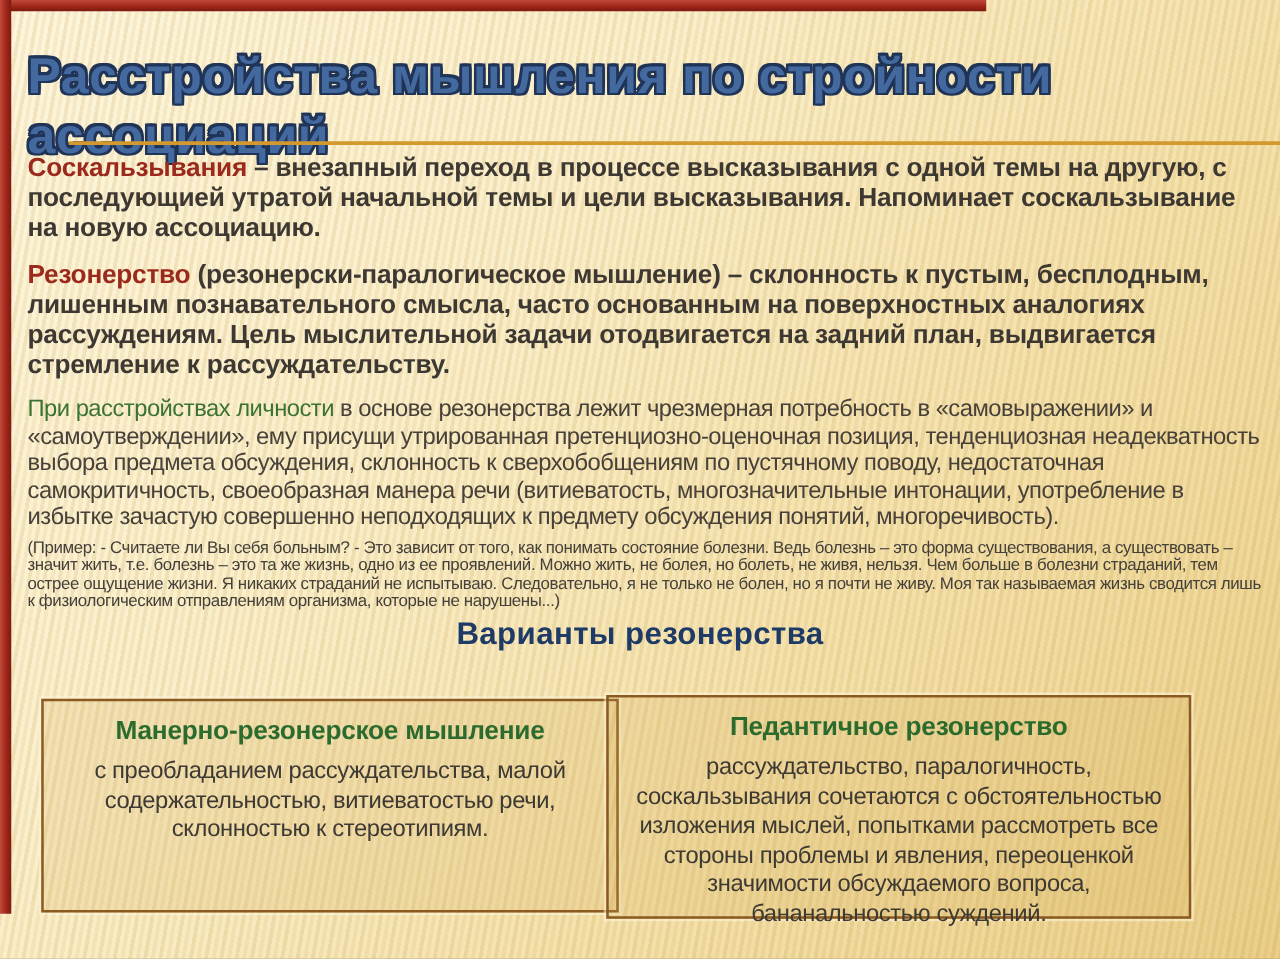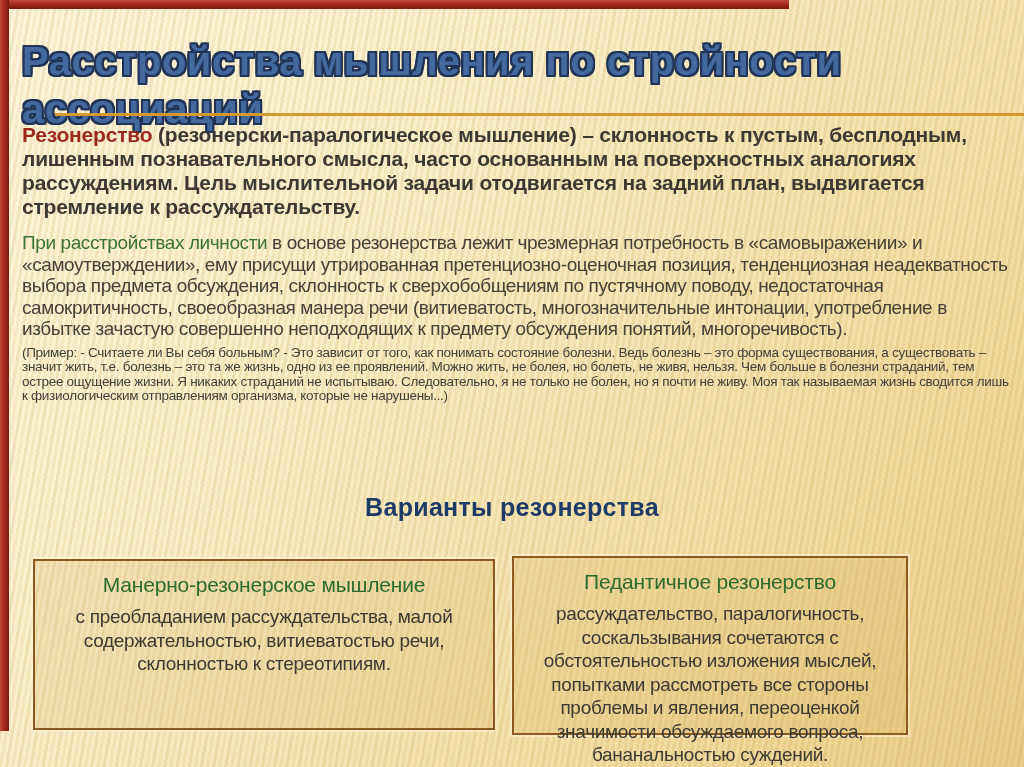--- a/index.html
+++ b/index.html
@@ -64,43 +64,44 @@
   .variant-box{
     position:absolute;
     border:2px solid #8a5a20;
     background:rgba(211,168,84,0.20);
     box-shadow:0 0 0 2px rgba(253,246,221,0.55);
     text-align:center;
     box-sizing:border-box;
     padding:10px 14px 0 14px;
   }
   .box-left{left:33px;top:559px;width:462px;height:171px;}
-  .box-right{left:512px;top:556px;width:396px;height:179px;}
+  .box-right{left:485px;top:556px;width:468px;height:179px;}
   .variant-box h3{
     margin:2px 0 8px 0;
-    font-size:21px;font-weight:normal;color:#2c6b2e;letter-spacing:-0.2px;
+    font-size:21px;font-weight:bold;color:#2c6b2e;letter-spacing:-0.2px;
   }
   .variant-box p{
     margin:0;font-size:19px;line-height:23.5px;color:#3d3933;letter-spacing:-0.3px;
   }
 </style>
 </head>
 <body>
 
 <div class="slide">
 
   <div class="frame-top"></div>
   <div class="frame-left"></div>
 
   <h1 class="title">Расстройства мышления по стройности ассоциаций</h1>
 
   <div class="divider"></div>
 
   <div class="content">
 
+    <p class="para bold"><span class="term-red">Соскальзывания</span> <span>– внезапный переход в процессе высказывания с одной темы на другую, с последующией утратой начальной темы и цели высказывания. Напоминает соскальзывание на новую ассоциацию.</span></p>
 
     <p class="para bold"><span class="term-red">Резонерство</span> <span>(резонерски-паралогическое мышление) – склонность к пустым, бесплодным, лишенным познавательного смысла, часто основанным на поверхностных аналогиях рассуждениям. Цель мыслительной задачи отодвигается на задний план, выдвигается стремление к рассуждательству.</span></p>
 
     <p class="para reg"><span class="term-green">При расстройствах личности</span> <span>в основе резонерства лежит чрезмерная потребность в «самовыражении» и «самоутверждении», ему присущи утрированная претенциозно-оценочная позиция, тенденциозная неадекватность выбора предмета обсуждения, склонность к сверхобобщениям по пустячному поводу, недостаточная самокритичность, своеобразная манера речи (витиеватость, многозначительные интонации, употребление в избытке зачастую совершенно неподходящих к предмету обсуждения понятий, многоречивость).</span></p>
 
 
     <p class="example">(Пример: - Считаете ли Вы себя больным? - Это зависит от того, как понимать состояние болезни. Ведь болезнь – это форма существования, а существовать – значит жить, т.е. болезнь – это та же жизнь, одно из ее проявлений. Можно жить, не болея, но болеть, не живя, нельзя. Чем больше в болезни страданий, тем острее ощущение жизни. Я никаких страданий не испытываю. Следовательно, я не только не болен, но я почти не живу. Моя так называемая жизнь сводится лишь к физиологическим отправлениям организма, которые не нарушены...)</p>
 
   </div>
 

